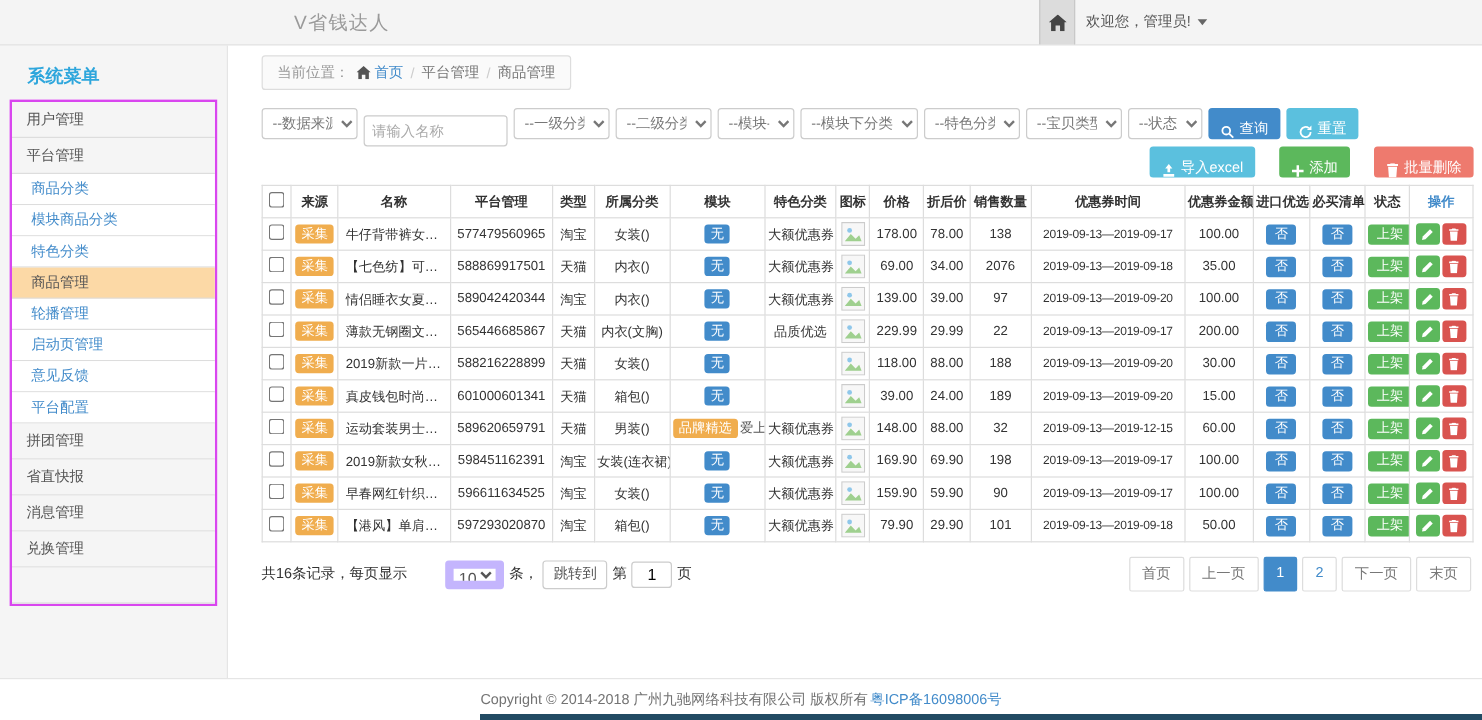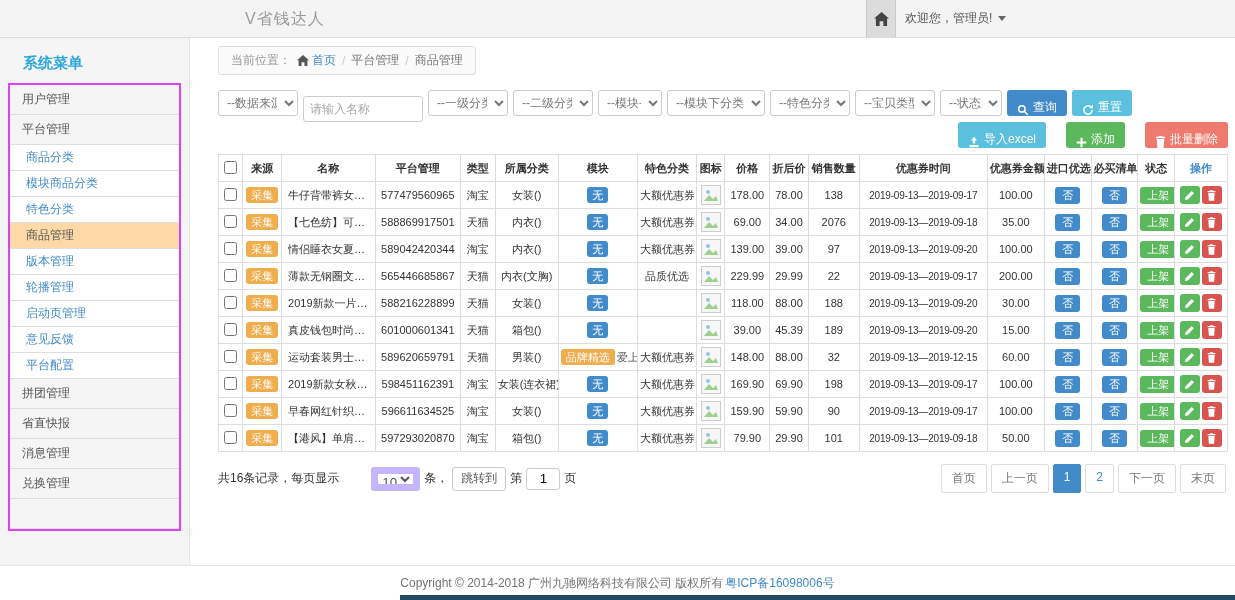--- a/index.html
+++ b/index.html
@@ -107,21 +107,20 @@
 
 <div class="sidebar">
   <div class="sb-title">系统菜单</div>
   <div class="menu">
       <div class="menu-item top">用户管理</div>
       <div class="menu-item top">平台管理</div>
       <div class="menu-item sub">商品分类</div>
       <div class="menu-item sub">模块商品分类</div>
       <div class="menu-item sub">特色分类</div>
       <div class="menu-item sub active">商品管理</div>
-      <div class="menu-item sub">版本管理</div>
       <div class="menu-item sub">轮播管理</div>
       <div class="menu-item sub">启动页管理</div>
       <div class="menu-item sub">意见反馈</div>
       <div class="menu-item sub">平台配置</div>
       <div class="menu-item top">拼团管理</div>
       <div class="menu-item top">省直快报</div>
       <div class="menu-item top">消息管理</div>
       <div class="menu-item top">兑换管理</div>
       <div class="menu-item top clipped"></div>
     </div>
@@ -461,21 +460,21 @@
           <td><span class="thumb">
               <span class="bicon">
                 <svg width="20" height="20" viewBox="0 0 20 20">
                   <rect x="0.5" y="0.5" width="19" height="19" fill="#f7f7f7" stroke="#ccc"></rect>
                   <circle cx="7" cy="7" r="2" fill="#8fc7ea"></circle>
                   <path d="M3 16l5-6 4 4 3-3 2 5z" fill="#9fd08f"></path>
                 </svg>
               </span>
             </span></td>
           <td>39.00</td>
-          <td>45.39</td>
+          <td>24.00</td>
           <td>189</td>
           <td class="coupon-time">2019-09-13—2019-09-20</td>
           <td>15.00</td>
           <td><span class="mini mini-blue">否</span></td>
           <td><span class="mini mini-blue">否</span></td>
           <td><span class="mini mini-green">上架</span></td>
           <td><span class="opbtn op-green">
               <span class="bicon">
                 <svg width="11" height="11" viewBox="0 0 16 16" fill="#fff">
                   <path d="M11.2 1.5l3.3 3.3-8.9 8.9-4.1.8.8-4.1z"></path>

